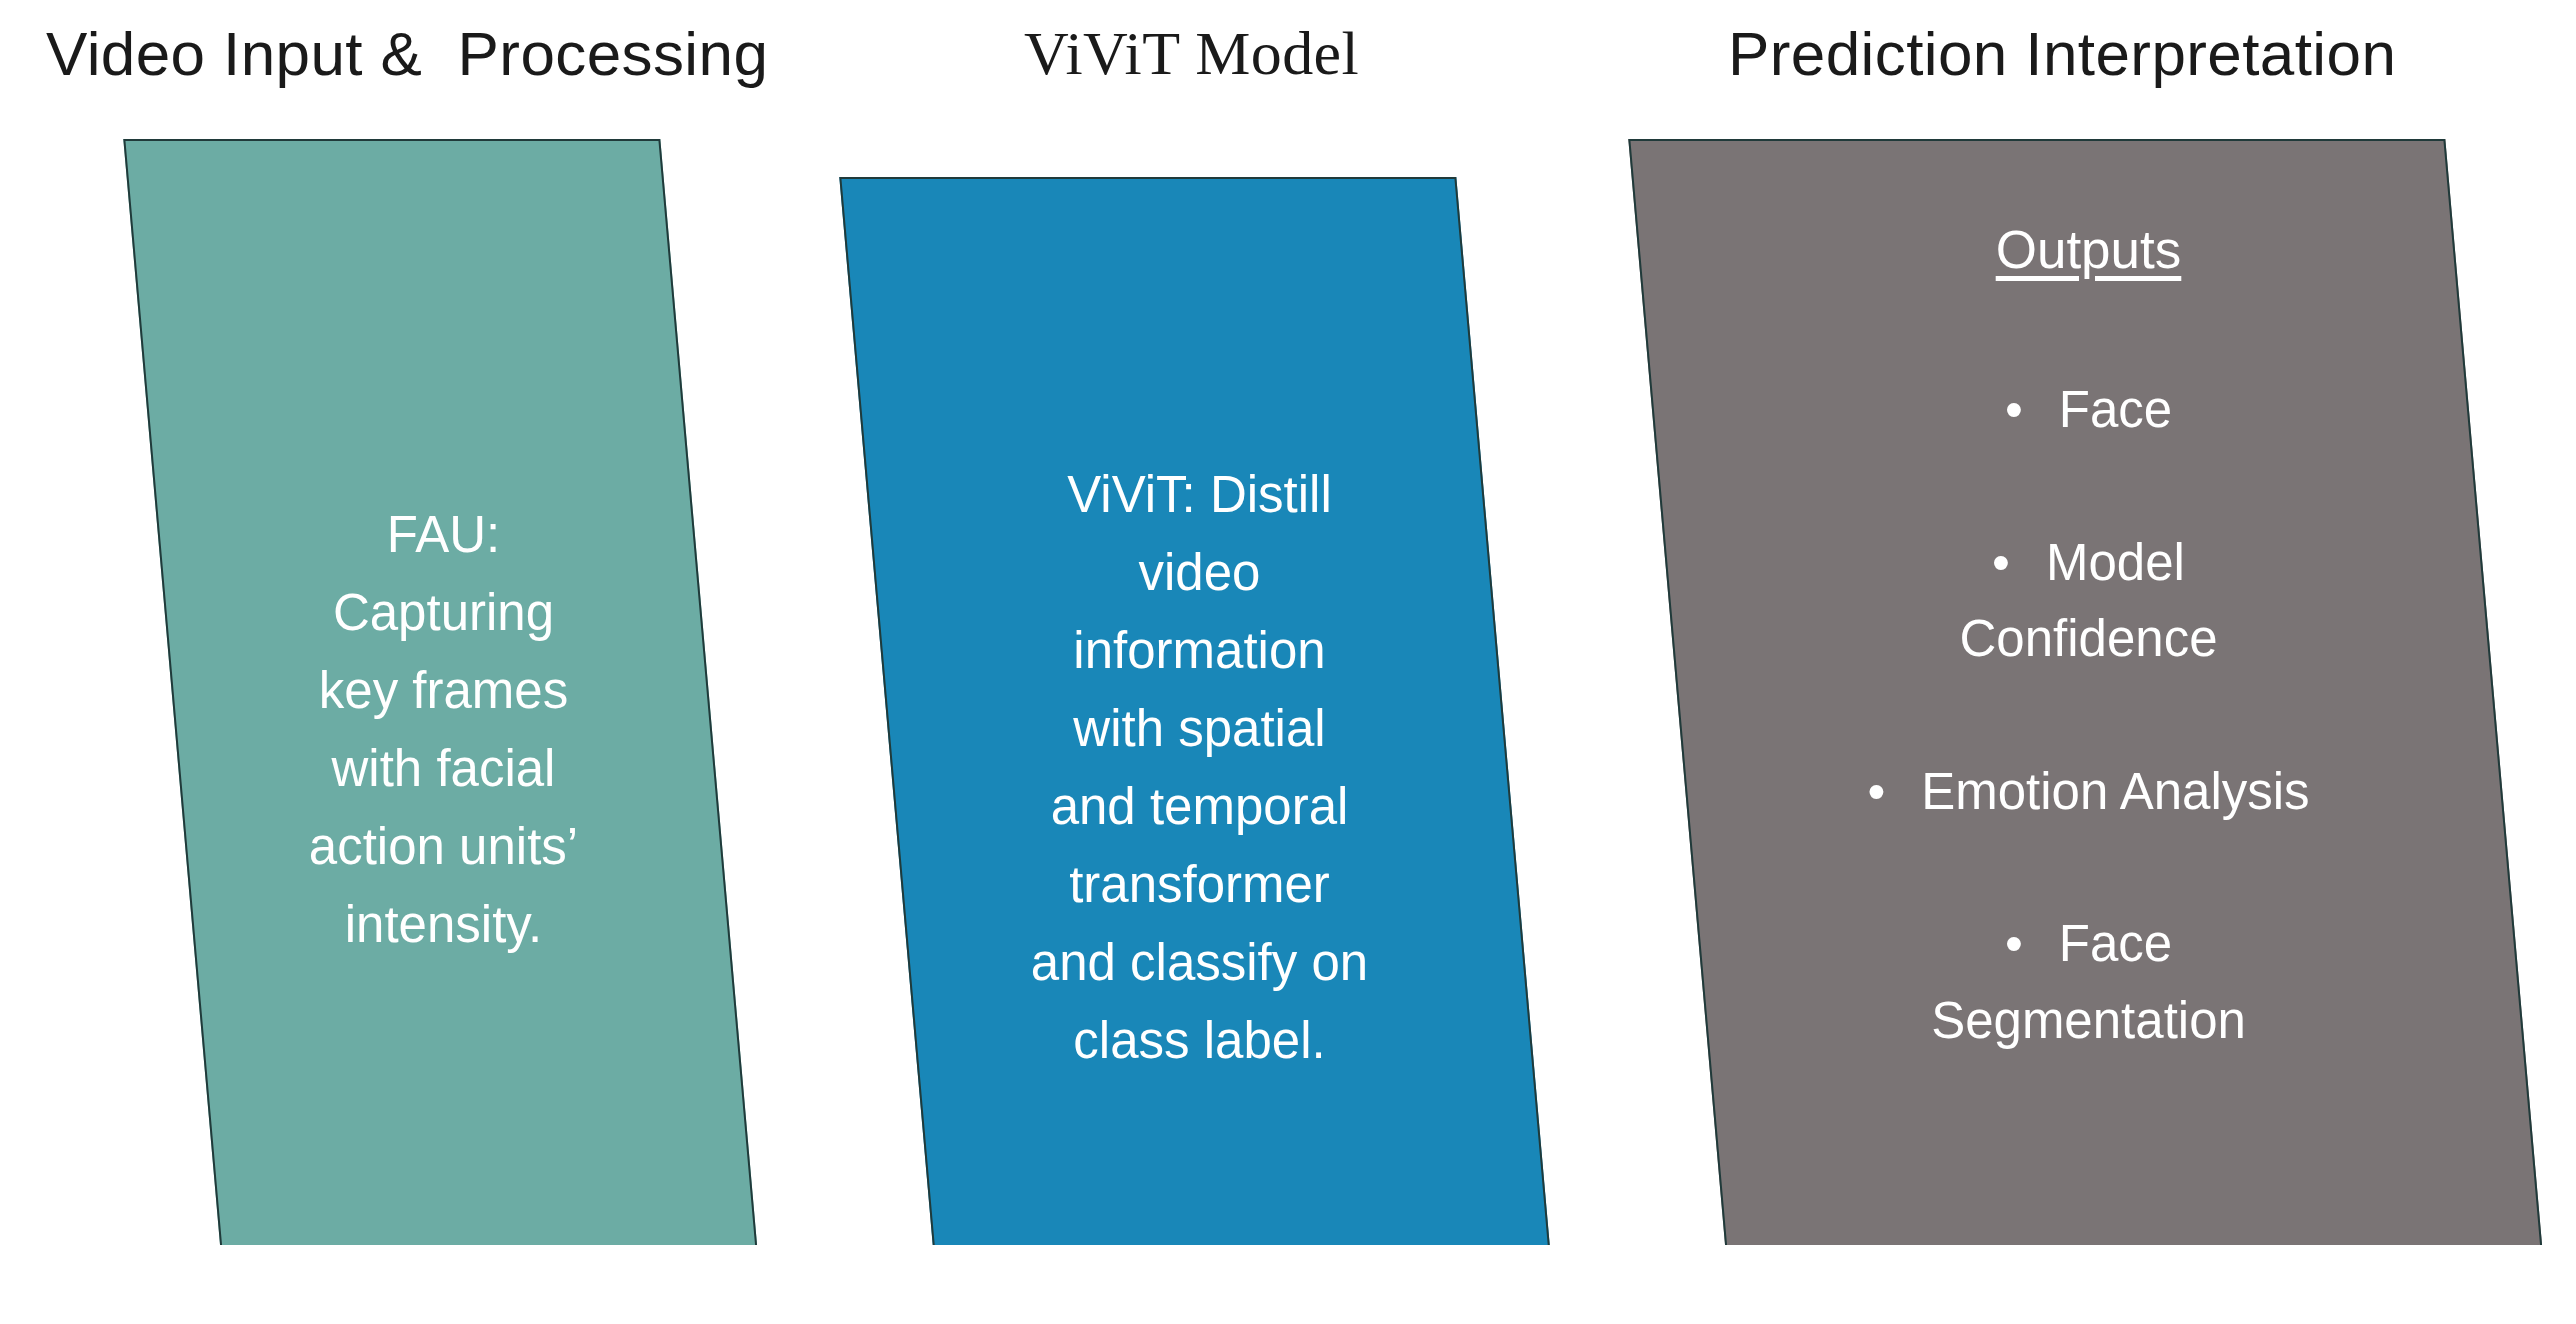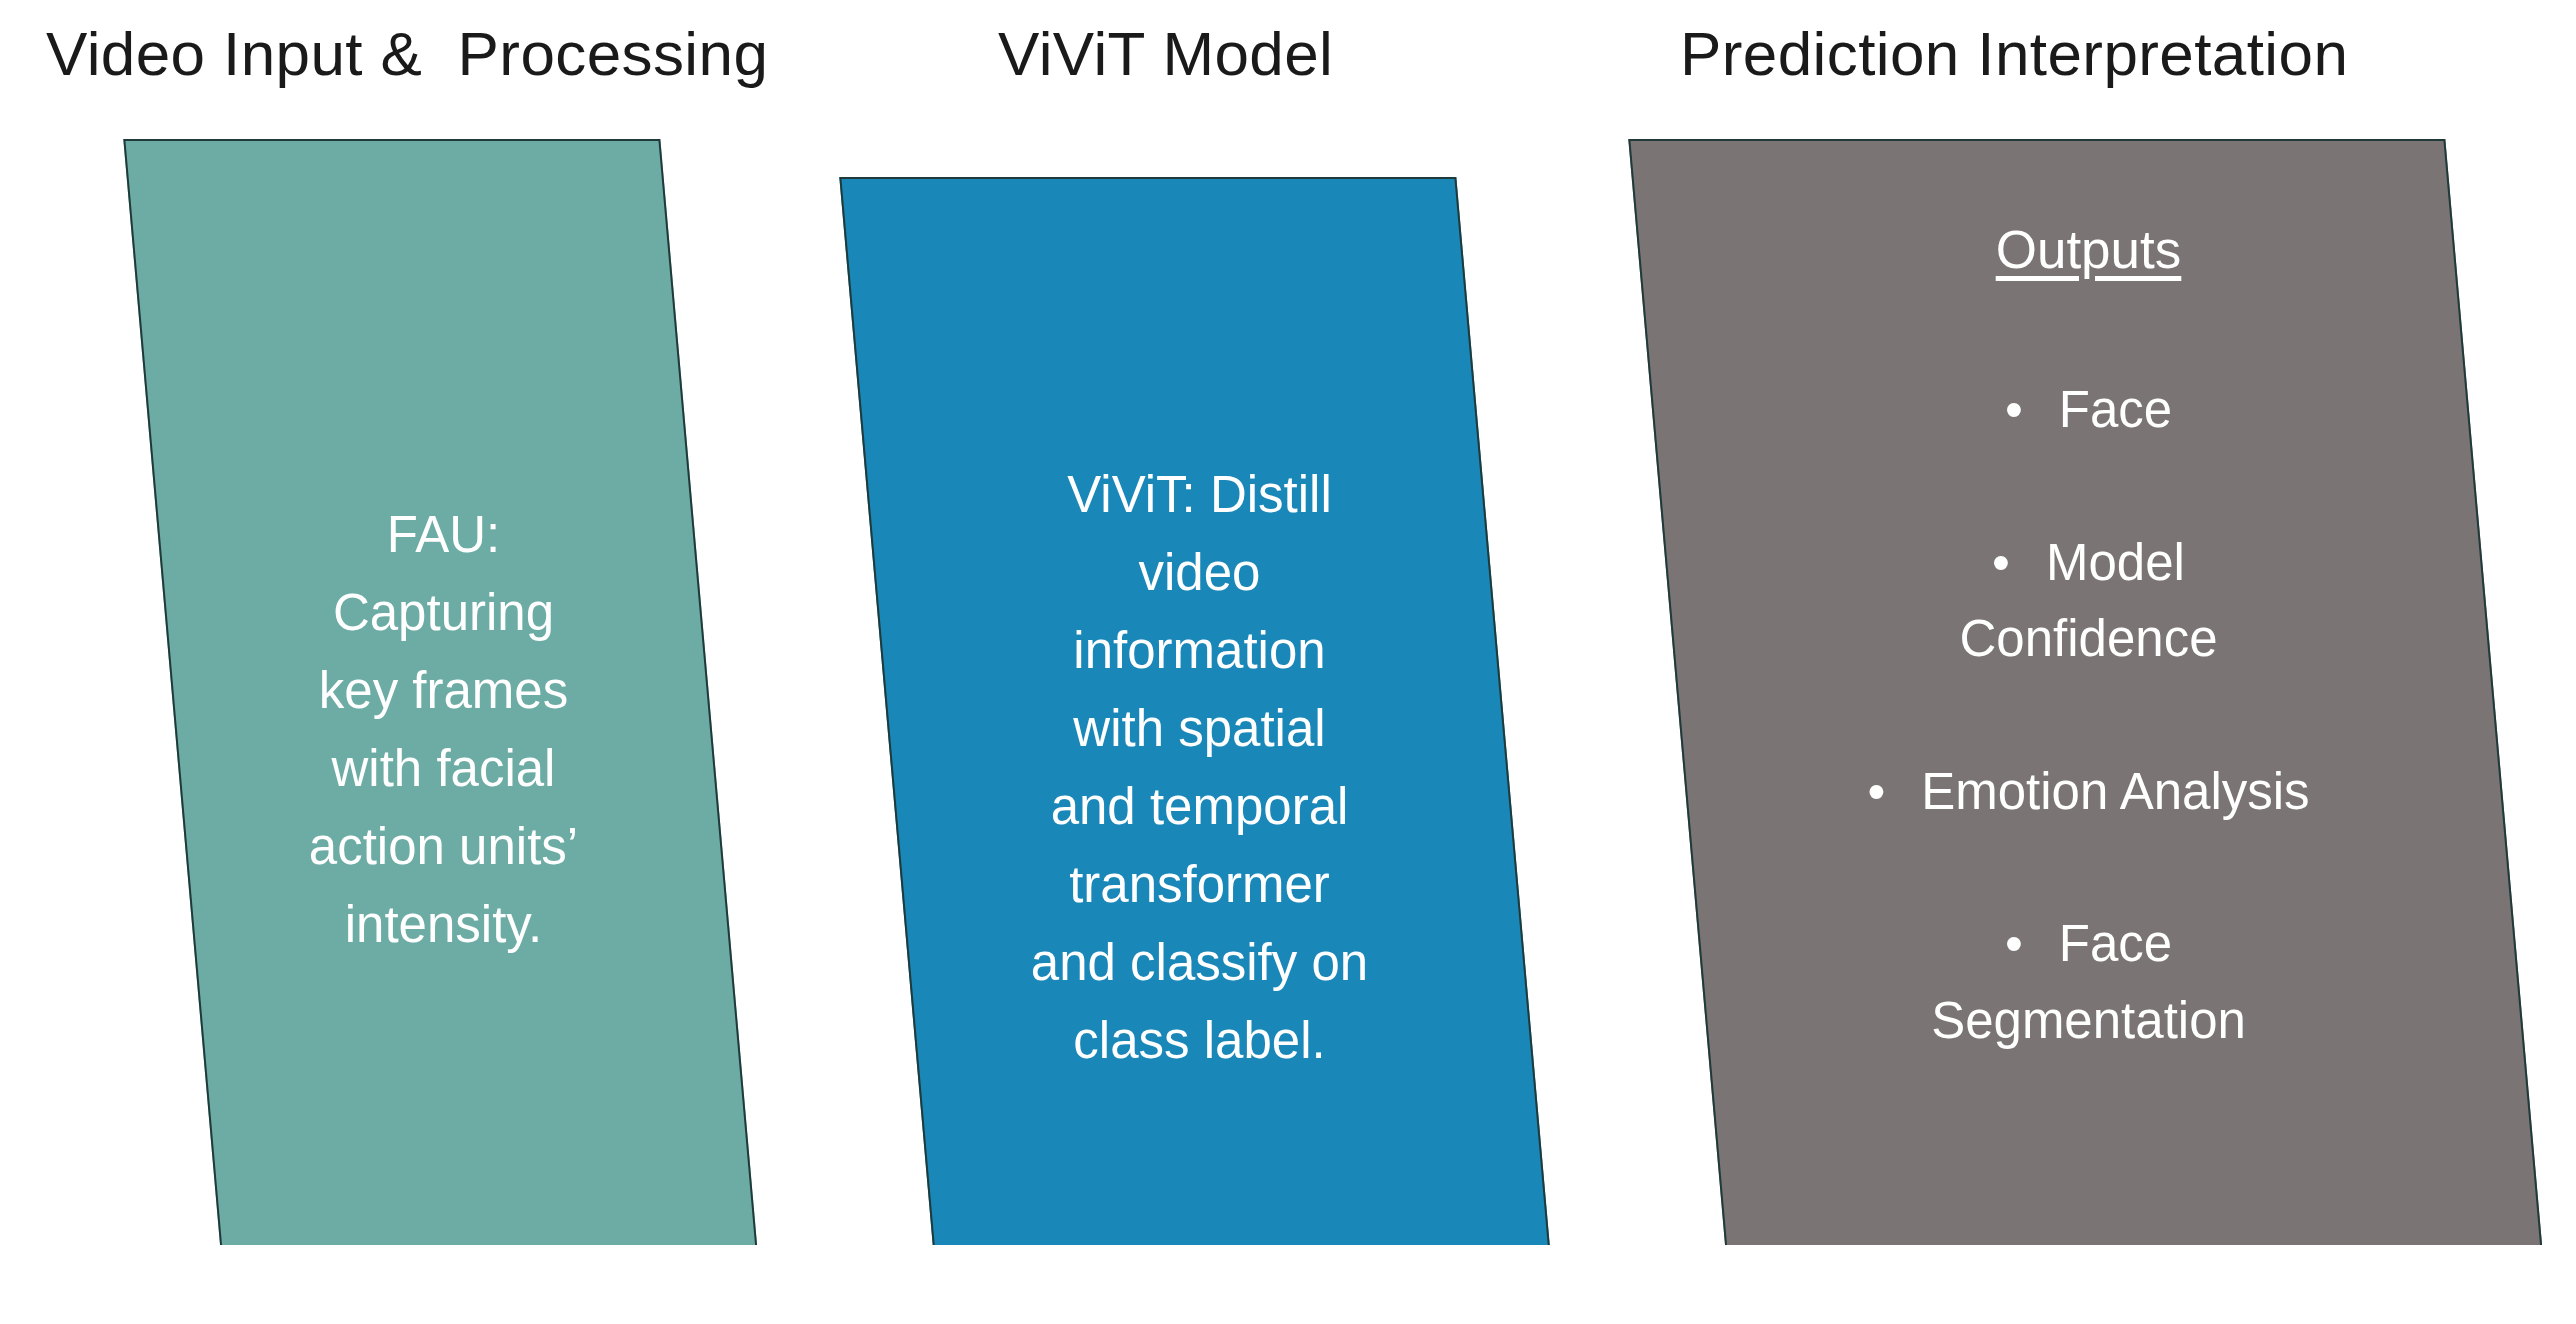--- a/index.html
+++ b/index.html
@@ -18,22 +18,22 @@
   .col-title {
     position: absolute;
     top: 17.6px;
     font-size: 62px;
     line-height: 1.15;
     color: var(--title-text, #1a1a1a);
     white-space: pre;
     letter-spacing: 0.4px;
   }
   #title-1 { left: 46px; }
-  #title-2 { left: 998px; }
-  #title-3 { left: 1680px; }
+  #title-2 { left: 1024px; font-family: Liberation Serif, serif; }
+  #title-3 { left: 1728px; }
 
   .panel {
     position: absolute;
     top: 139px;
     height: 1182px;
   }
   #panel-1 { left: 175px;  width: 537px; }
   #panel-2 { left: 891px; width: 617px; margin-top: 38px; }
   #panel-3 { left: 1680px; width: 817px; }
 

